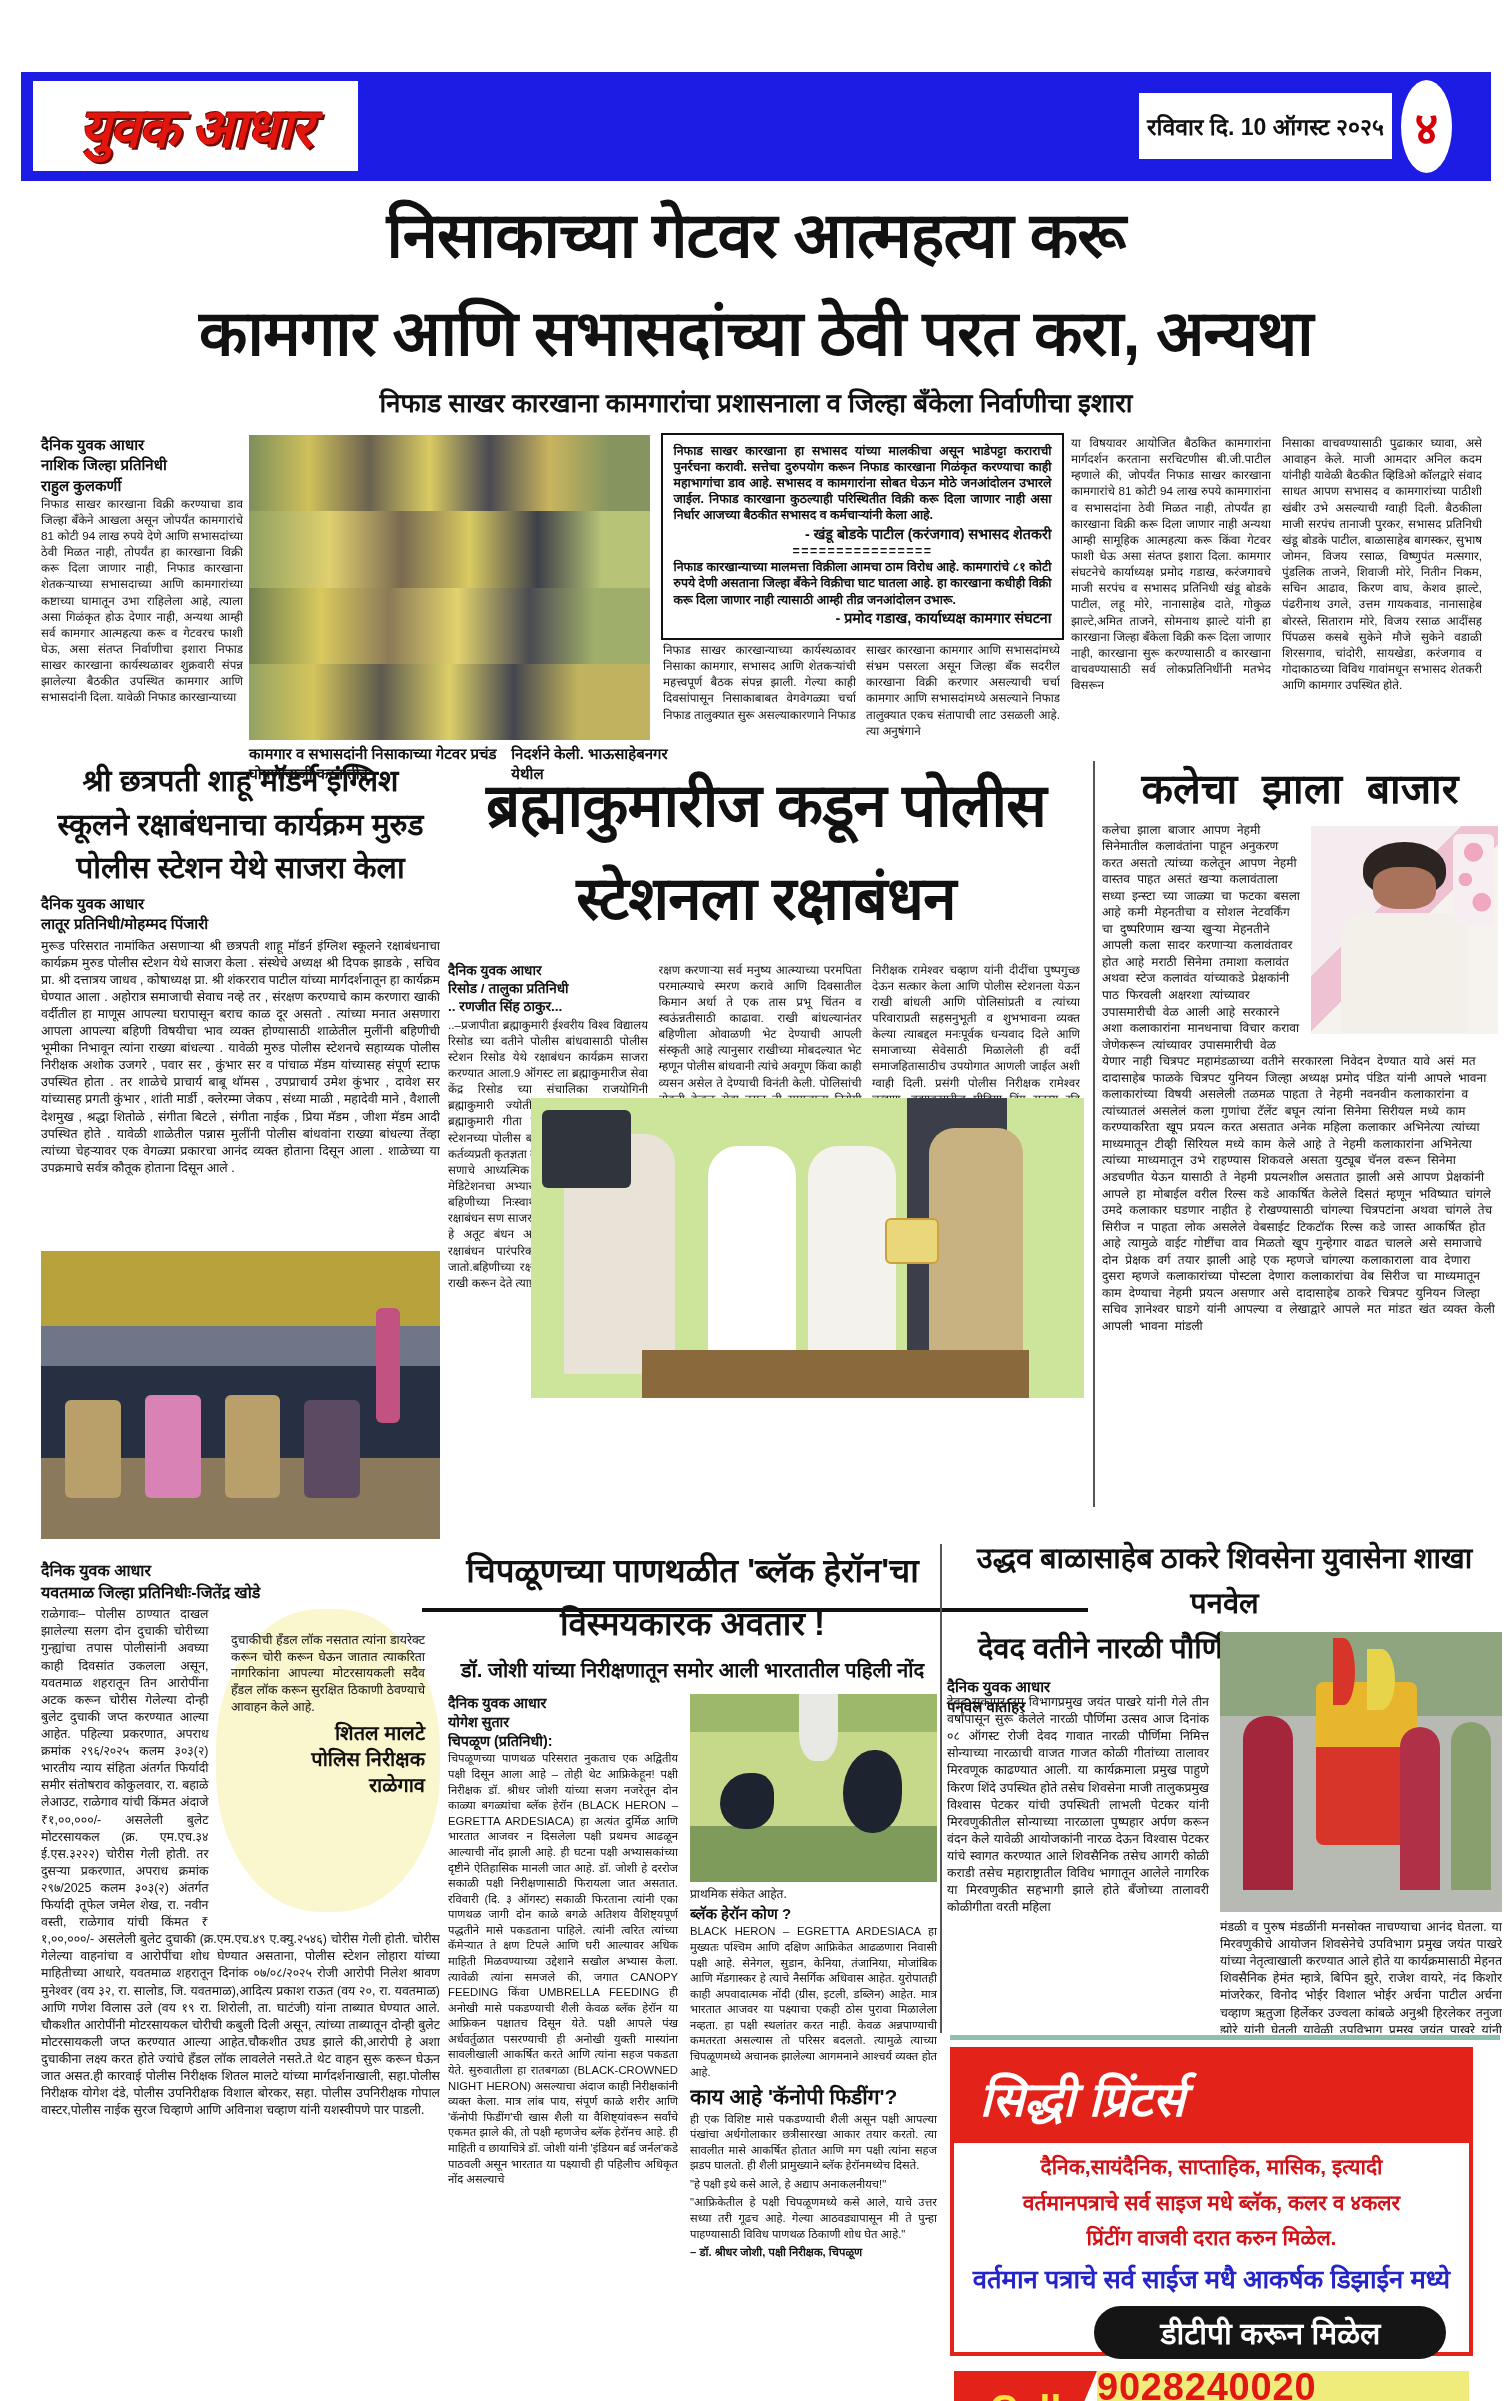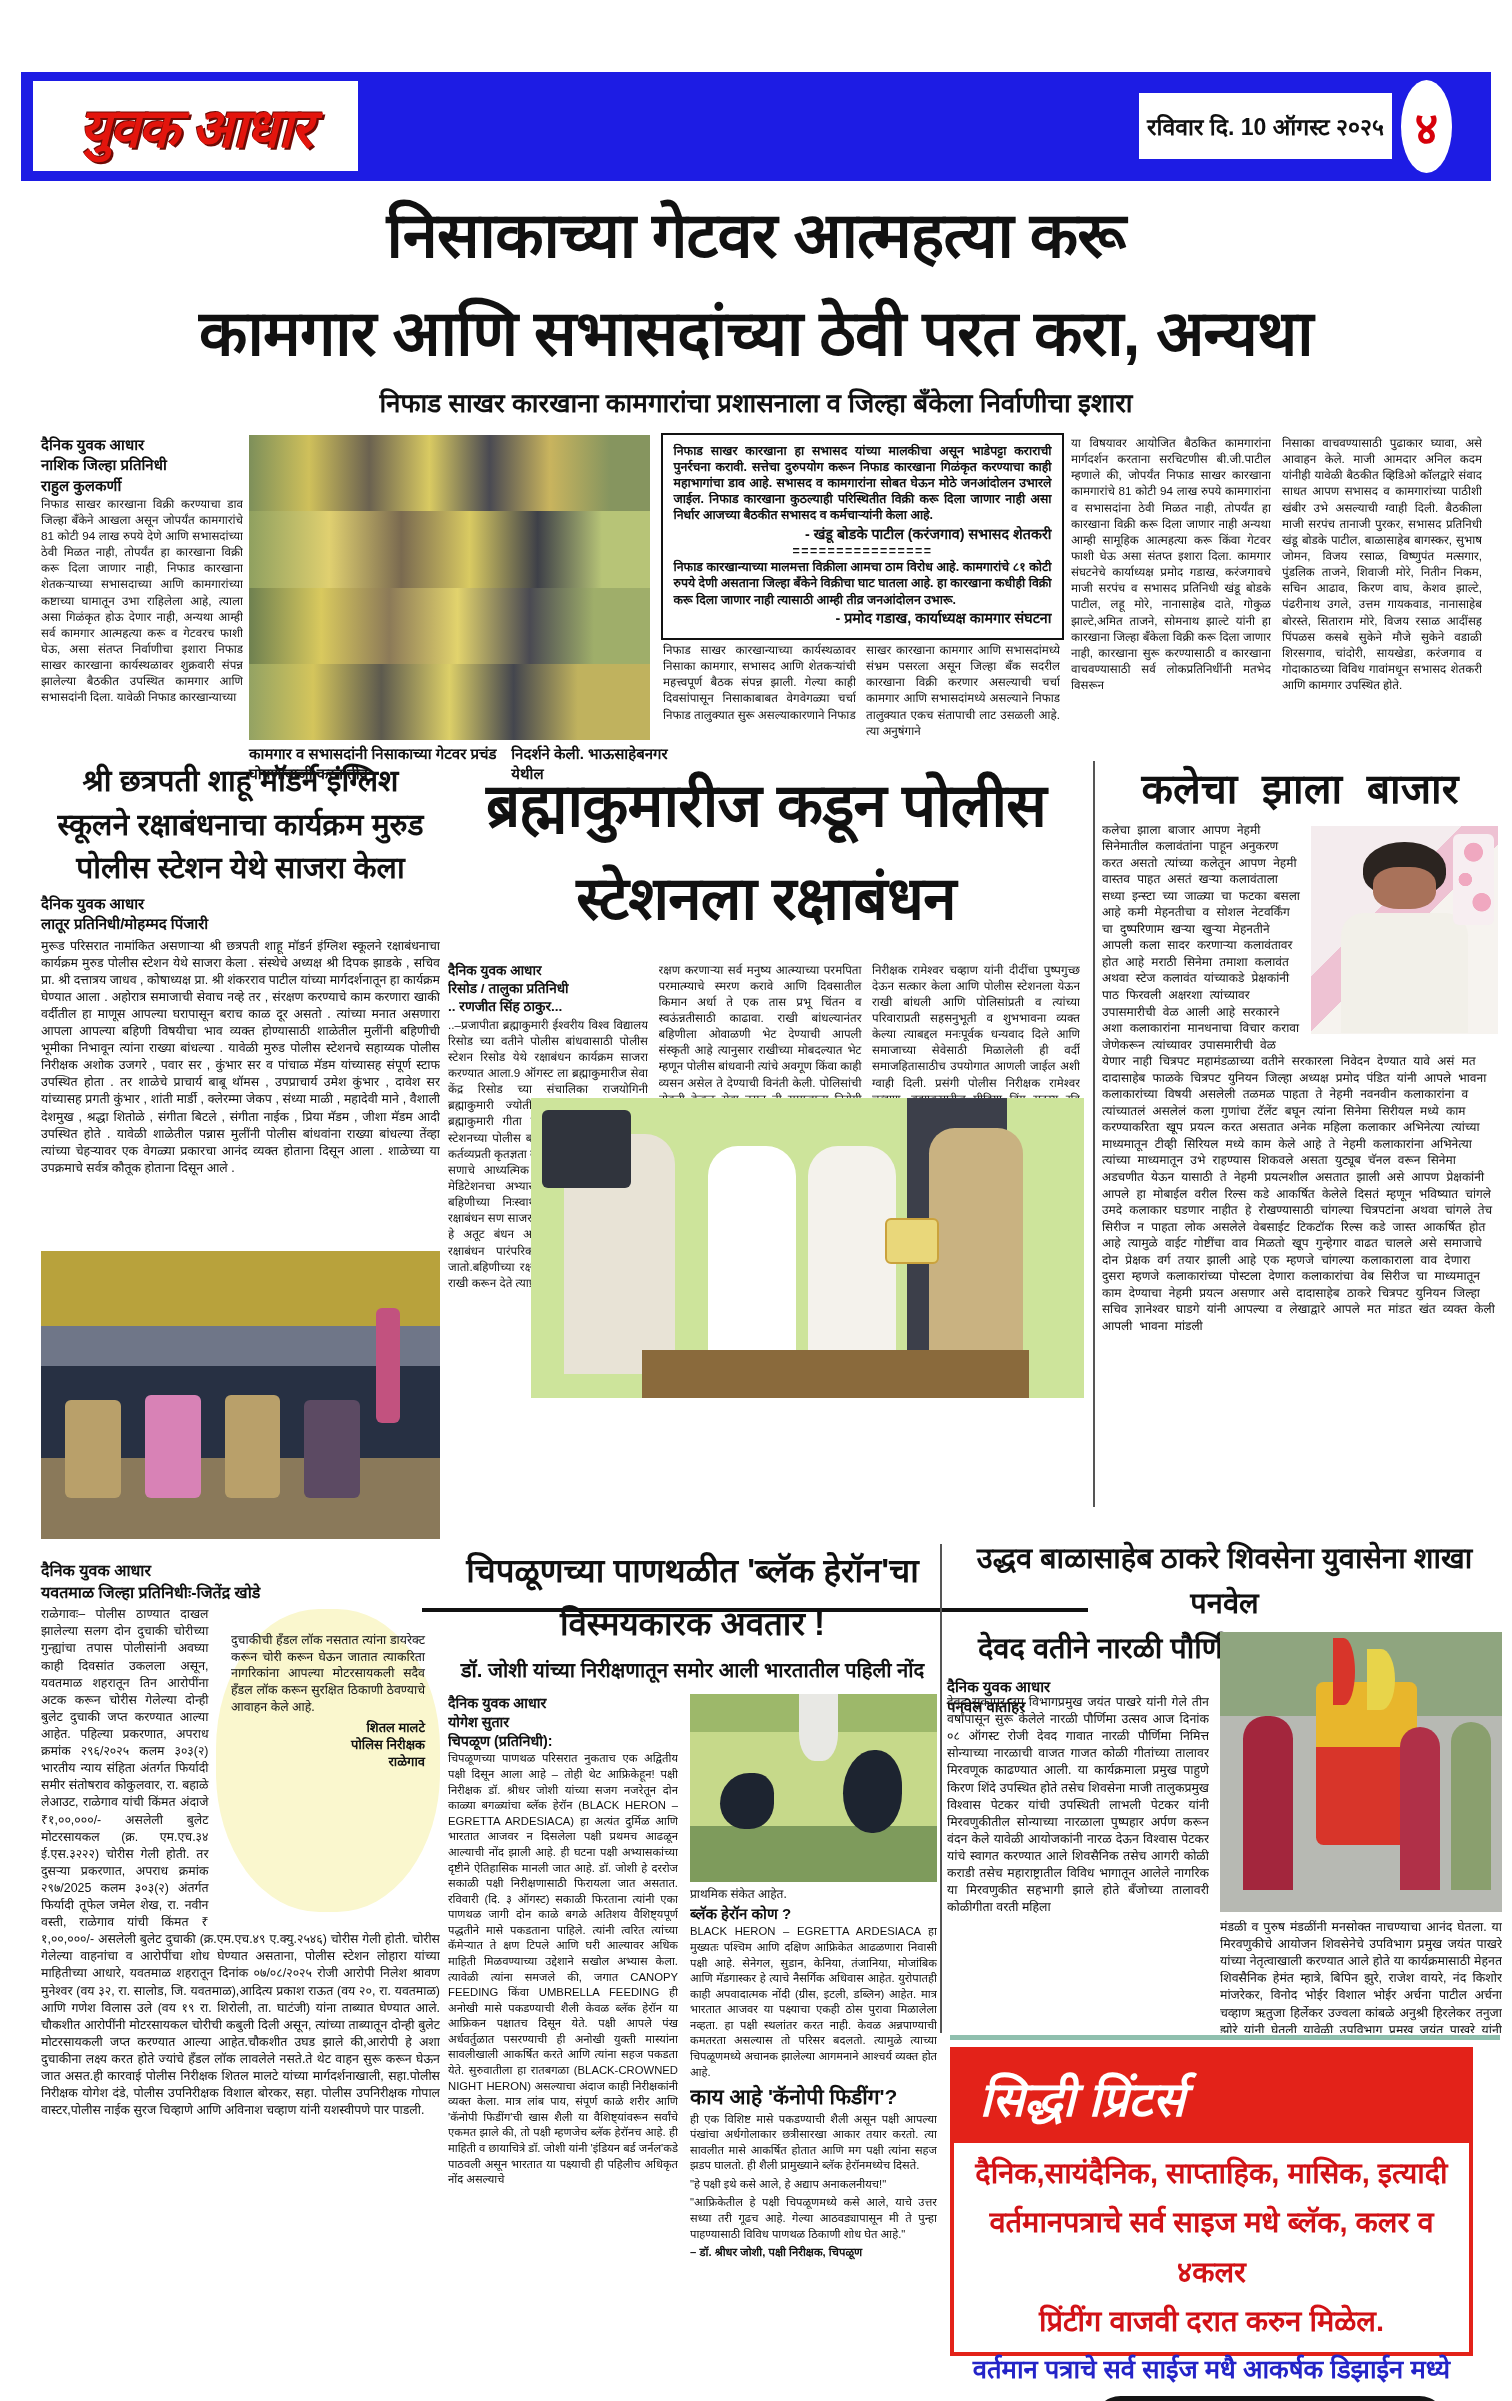--- a/index.html
+++ b/index.html
@@ -38,34 +38,34 @@
   
   .vrule{background:#555;width:1.5px;}
   .hrule{background:#111;}
   .teal-rule{background:#8fbfae;}
   
   .h2a{font-weight:800;text-align:center;}
   
   .ad{border:4.5px solid #e32219;background:#fff;}
   .ad-band{background:#e32219;height:92px;display:flex;align-items:center;}
   .ad-title{color:#fff;font-size:48px;font-weight:800;font-style:italic;padding-left:25.6px;}
-  .ad-red{color:#d21216;font-weight:800;text-align:center;font-size:29px;line-height:1.7;}
+  .ad-red{color:#d21216;font-weight:800;text-align:center;font-size:21px;line-height:1.7;}
   .ad-blue{color:#2424c8;font-weight:800;text-align:center;font-size:25.6px;margin-top:4.5px;}
   .ad-pill{background:#151515;color:#fff;border-radius:33px;font-size:30px;font-weight:800;
            width:331px;margin:10.5px 22.6px 0 auto;text-align:center;padding:6px 10.5px;}
   .ad-row{display:flex;margin-top:12px;height:75px;}
   .ad-call{background:#e32219;width:143px;color:#ffe13d;font-size:39px;font-weight:800;
            display:flex;align-items:center;justify-content:center;
            clip-path:polygon(0 0,100% 0,78% 100%,0 100%);}
   .ad-phones{flex:1;background:#f0ec7c;color:#e01712;font-size:38px;font-weight:800;
            display:flex;align-items:center;justify-content:center;letter-spacing:0.8px;}
   
   .blob{float:right;width:194px;height:258px;background:#faf7ce;border-radius:46%;
         padding:22.6px 15px;margin:3px 0 3px 7.5px;font-size:12.4px;line-height:1.35;}
-  .blob-attr{font-weight:800;text-align:right;font-size:13px;line-height:1.3;margin-top:4.5px;}
+  .blob-attr{font-weight:800;text-align:right;font-size:20px;line-height:1.3;margin-top:4.5px;}
   
   .fig{position:absolute;border-radius:6px;}
 </style>
 </head>
 <body>
 
 <div class="page">
 
   <div class="abs masthead">
     <div class="logo-box">

